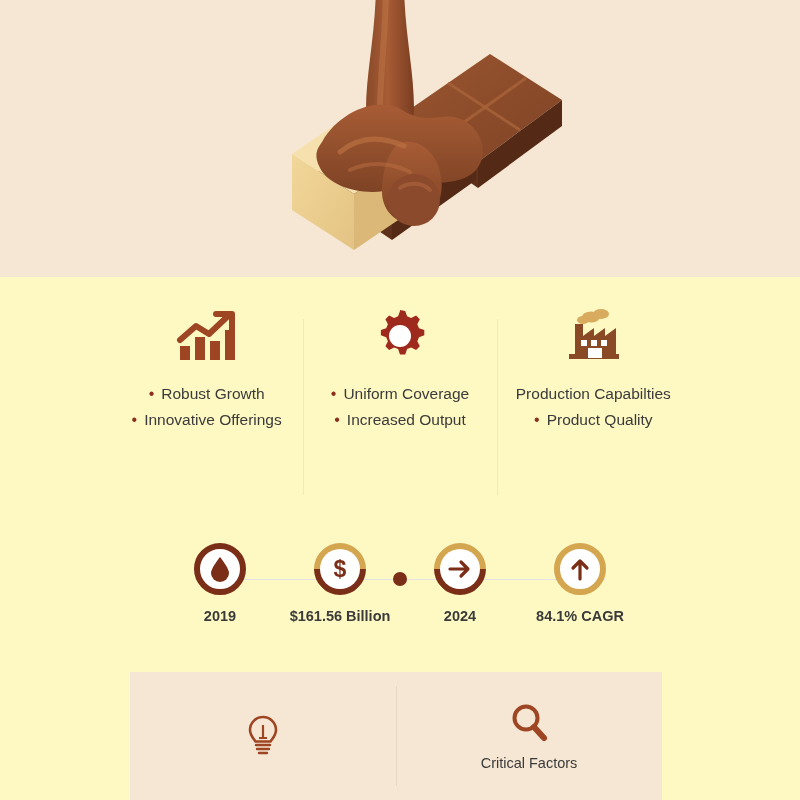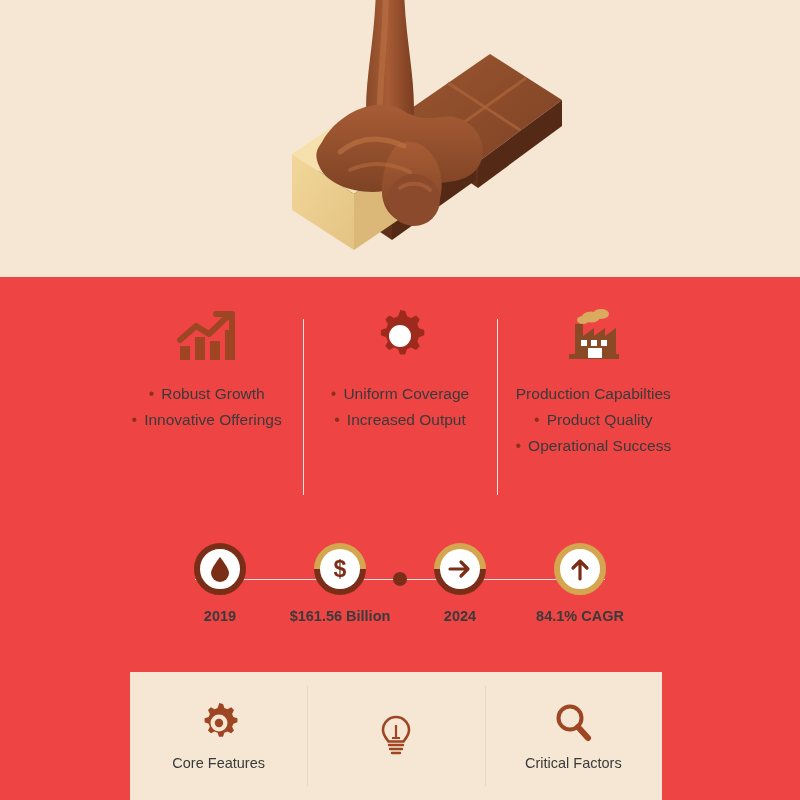--- a/index.html
+++ b/index.html
@@ -9,21 +9,21 @@
     height: 800px;
     background: #ffffff;
     font-family: "Liberation Sans", sans-serif;
     overflow: hidden;
   }
 
   #page {
     position: relative;
     width: 800px;
     height: 800px;
-    background: #ef4444;
+    background: #fef9c3;
   }
 
   
   .hero {
     position: absolute;
     left: 0; top: 0;
     width: 800px;
     height: 277px;
     background: #f5e7d3;
     overflow: hidden;
@@ -320,21 +320,20 @@
             <rect x="21" y="32" width="6" height="6"></rect>
             <rect x="31" y="32" width="6" height="6"></rect>
             <rect x="41" y="32" width="6" height="6"></rect>
             <rect x="28" y="40" width="14" height="10"></rect>
           </g>
         </svg>
       </div>
       <ul class="feat-list">
         <li>Production Capabilties</li>
         <li class="bulleted">Product Quality</li>
-        <li class="bulleted">Operational Success</li>
       </ul>
     </div>
   </div>
 
   <div class="timeline">
     <div class="tl-track"></div>
     <div class="tl-dot"></div>
 
     <div class="tl-items">
 
@@ -371,33 +370,20 @@
             <path d="M11,23 v-18 M4,12 l7,-7 l7,7" stroke="#7b2e17" stroke-width="3.2" fill="none" stroke-linecap="round" stroke-linejoin="round"></path>
           </svg>
         </div>
         <div class="tl-label">84.1% CAGR</div>
       </div>
     </div>
   </div>
 
   <div class="bottom-panel">
 
-    <div class="bp-col">
-      <div class="bp-icon">
-        <svg width="42" height="42" viewBox="0 0 42 42">
-          <path fill="#9e4523" d="M21,1 l4,0.9 1.4,4.0 3.0,1.3 3.8,-1.9 2.8,2.8 -1.9,3.8
-            1.3,3.0 4.0,1.4 0,4 -4.0,1.4 -1.3,3.0 1.9,3.8 -2.8,2.8 -3.8,-1.9 -3.0,1.3
-            -1.4,4.0 -4,0 -1.4,-4.0 -3.0,-1.3 -3.8,1.9 -2.8,-2.8 1.9,-3.8 -1.3,-3.0
-            -4.0,-1.4 0,-4 4.0,-1.4 1.3,-3.0 -1.9,-3.8 2.8,-2.8 3.8,1.9 3.0,-1.3 1.4,-4.0 Z"></path>
-          <circle cx="21" cy="21" r="8.5" fill="#f5e7d3"></circle>
-          <circle cx="21" cy="21" r="4.2" fill="#9e4523"></circle>
-        </svg>
-      </div>
-      <div class="bp-label">Core Features</div>
-    </div>
 
     <div class="bp-col">
       <div class="bp-icon">
         <svg width="36" height="44" viewBox="0 0 36 44">
           <path d="M18,3 C10.8,3 5,8.8 5,16 C5,21 8,24 10.5,27.5 L25.5,27.5 C28,24 31,21 31,16
                    C31,8.8 25.2,3 18,3 Z" stroke="#9e4523" stroke-width="2.6" fill="none"></path>
           <path d="M11,31 h14 M12,35 h12 M14,39 h8" stroke="#9e4523" stroke-width="2.4" stroke-linecap="round"></path>
           <path d="M18,11 v13 M14,24 h8" stroke="#9e4523" stroke-width="2.2" fill="none"></path>
         </svg>
       </div>

